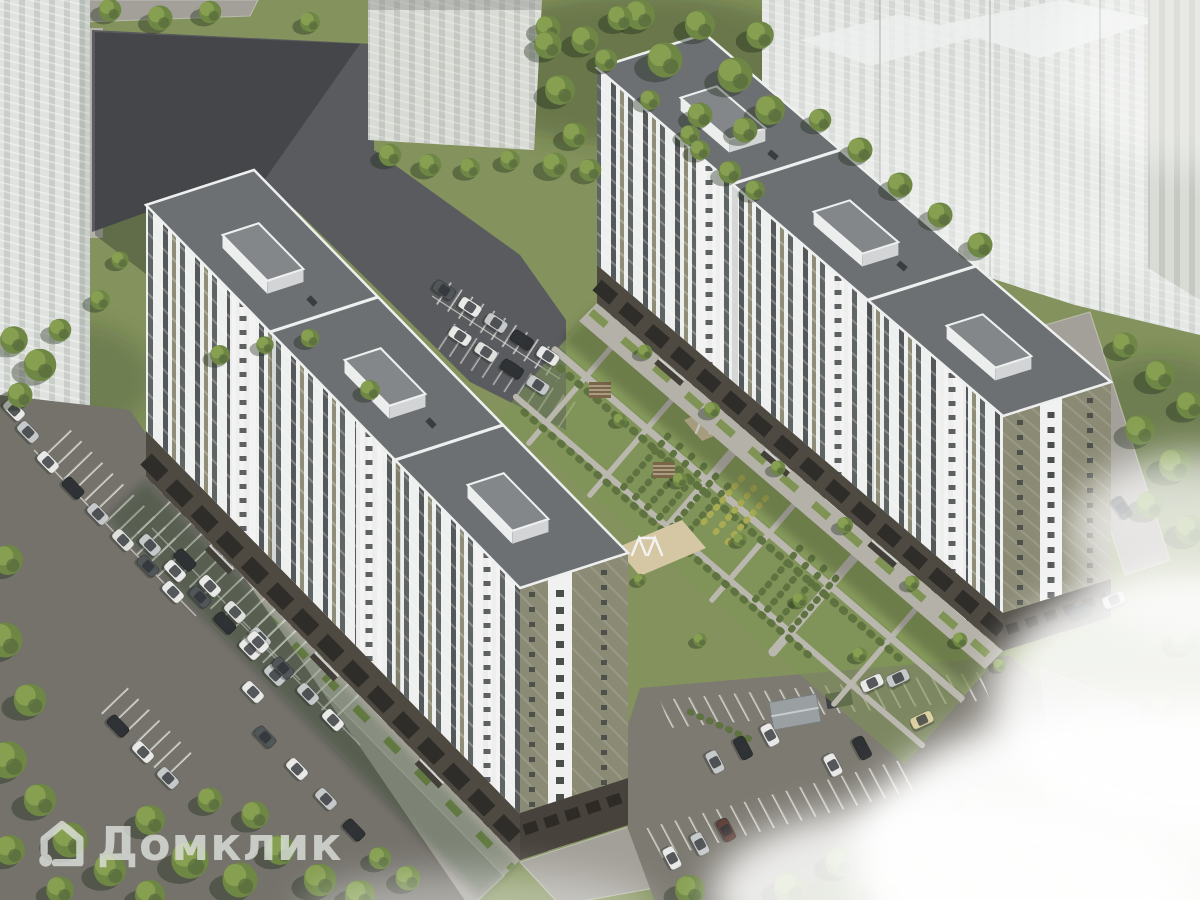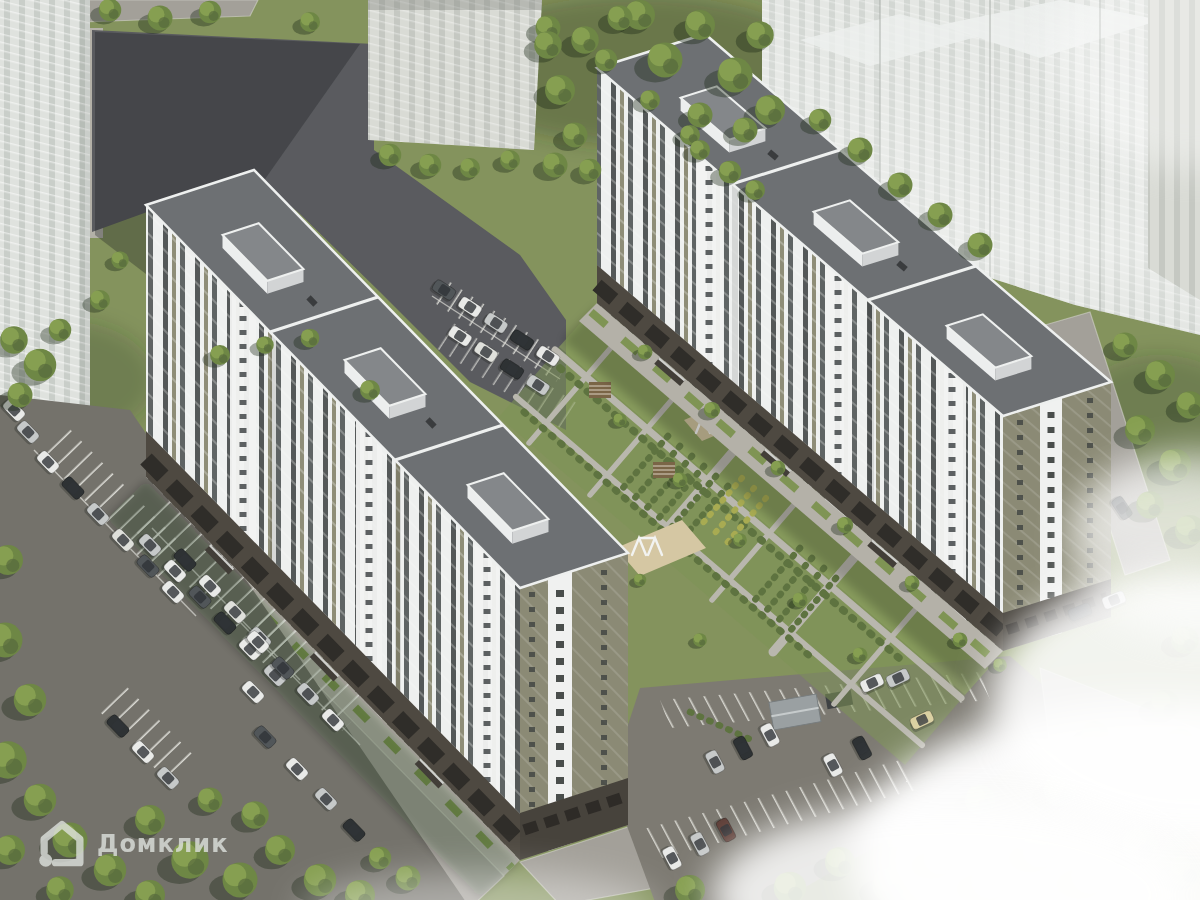--- a/index.html
+++ b/index.html
@@ -20,21 +20,21 @@
   .lotSouth{fill:var(--parkingSouth);} .roofFill{fill:var(--roofDark);}
   .oliveFill{fill:var(--oliveWall);} .baseFill{fill:var(--baseBrown);}
   .bgB{fill:var(--bgBuilding);} .bgB2{fill:var(--bgBuildingAlt);}
   .sandFill{fill:var(--sand);} .pathStroke{stroke:var(--pathGrey);stroke-linecap:round;fill:none;}
   .hedgeStroke{stroke:var(--hedge);stroke-linecap:round;fill:none;}
   .greenDash{stroke:#7f9454;fill:none;}
   .parapet{stroke:#eef0ef;fill:none;}
   .carBody{fill:var(--carCol,#e9eae8);}
   .wm{position:absolute;left:36px;top:818px;display:flex;align-items:center;gap:9px;
       color:var(--watermark);opacity:var(--wmOpacity);}
-  .wm-text{font-weight:700;font-size:24px;letter-spacing:1px;line-height:1;}
+  .wm-text{font-weight:700;font-size:46px;letter-spacing:1px;line-height:1;}
   .wm-logo{position:static !important;width:52px;height:52px;}
 </style>
 </head>
 <body>
 
 <div class="stage">
 <svg width="1200" height="900" viewBox="0 0 1200 900">
   <defs>
     <filter id="blur5" x="-30%" y="-30%" width="160%" height="160%">
           <feGaussianBlur stdDeviation="5"></feGaussianBlur>

